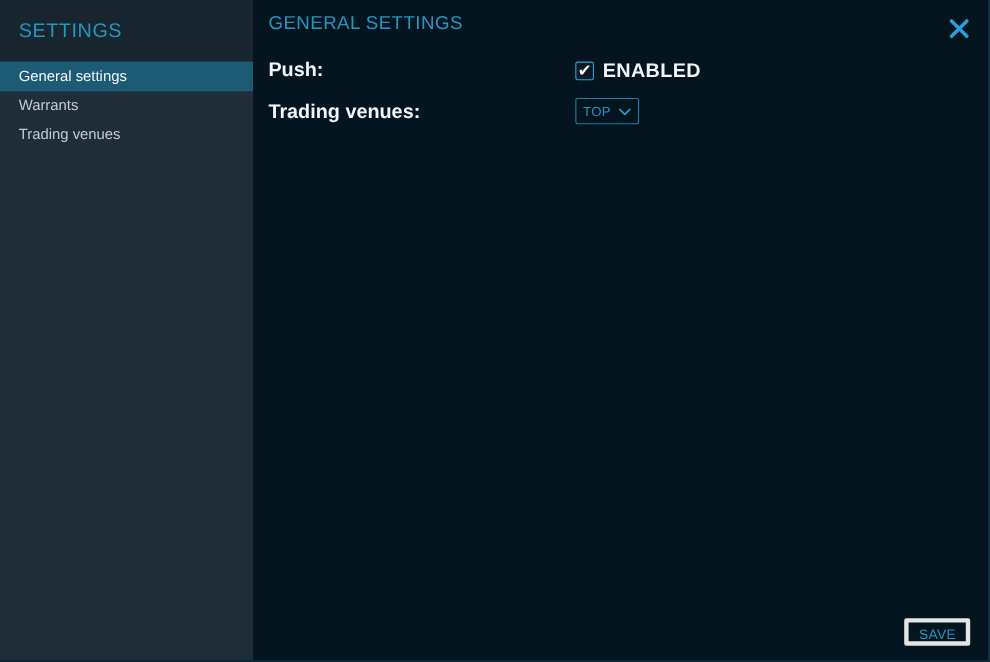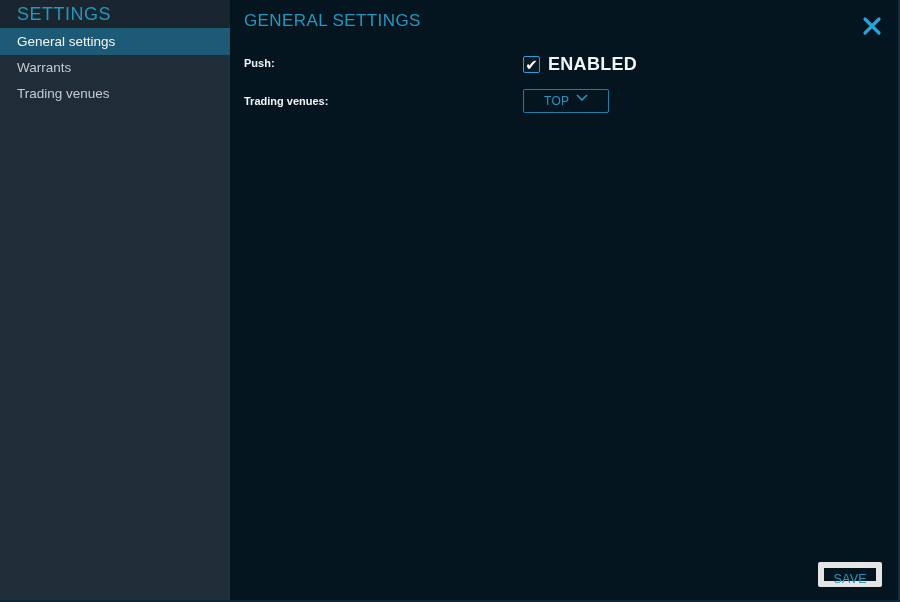--- a/index.html
+++ b/index.html
@@ -16,21 +16,21 @@
   }
 
   
   .sidebar {
     position: absolute;
     left: 0; top: 0; bottom: 0;
     width: 230px;
     background: #1e2d38;
   }
   .sidebar-header {
-    height: 28px;
+    height: 56px;
     background: #19262f;
     display: flex;
     align-items: center;
     padding-left: 17px;
   }
   .sidebar-title {
     color: #2596be;
     font-size: 18px;
     letter-spacing: 0.5px;
   }
@@ -83,21 +83,21 @@
   }
   .row-push            { top: 50px; }
   .row-trading-venues  { top: 88px; text-decoration: underline; }
   .row-default-sorting { top: 127px; }
 
   .row-label {
     position: absolute;
     left: 14px; top: 0;
     line-height: 27px;
     color: #f2f5f7;
-    font-size: 11px;
+    font-size: 18px;
     font-weight: bold;
   }
   .row-control {
     position: absolute;
     left: 293px; top: 0;
     display: flex;
     align-items: center;
   }
 
   
@@ -118,40 +118,40 @@
   .checkbox-label {
     color: #f2f5f7;
     font-size: 18px;
     font-weight: bold;
     letter-spacing: 0.3px;
   }
 
   
   .dropdown {
     display: inline-flex;
-    align-items: flex-start;
+    align-items: center;
     gap: 7px;
     border: 1px solid #1e7ea8;
     border-radius: 2px;
-    padding: 4px 20px;
+    padding: 4px 6px;
     height: 24px;
     color: #2596be;
     font-size: 12px;
     letter-spacing: 0.3px;
     background: transparent;
     cursor: pointer;
     margin-top: 1px;
   }
   .chevron { display: inline-flex; }
 
   
   .save-btn {
     position: absolute;
     right: 16px; bottom: 13px;
-    border: 6px solid #e5e5e5;
+    border: 4px solid #e5e5e5;
     border-radius: 2px;
     background: transparent;
     color: #2596be;
     font-family: "Liberation Sans", sans-serif;
     font-size: 12.5px;
     letter-spacing: 0.3px;
     padding: 4px 9px;
     height: 25px;
     cursor: pointer;
   }

